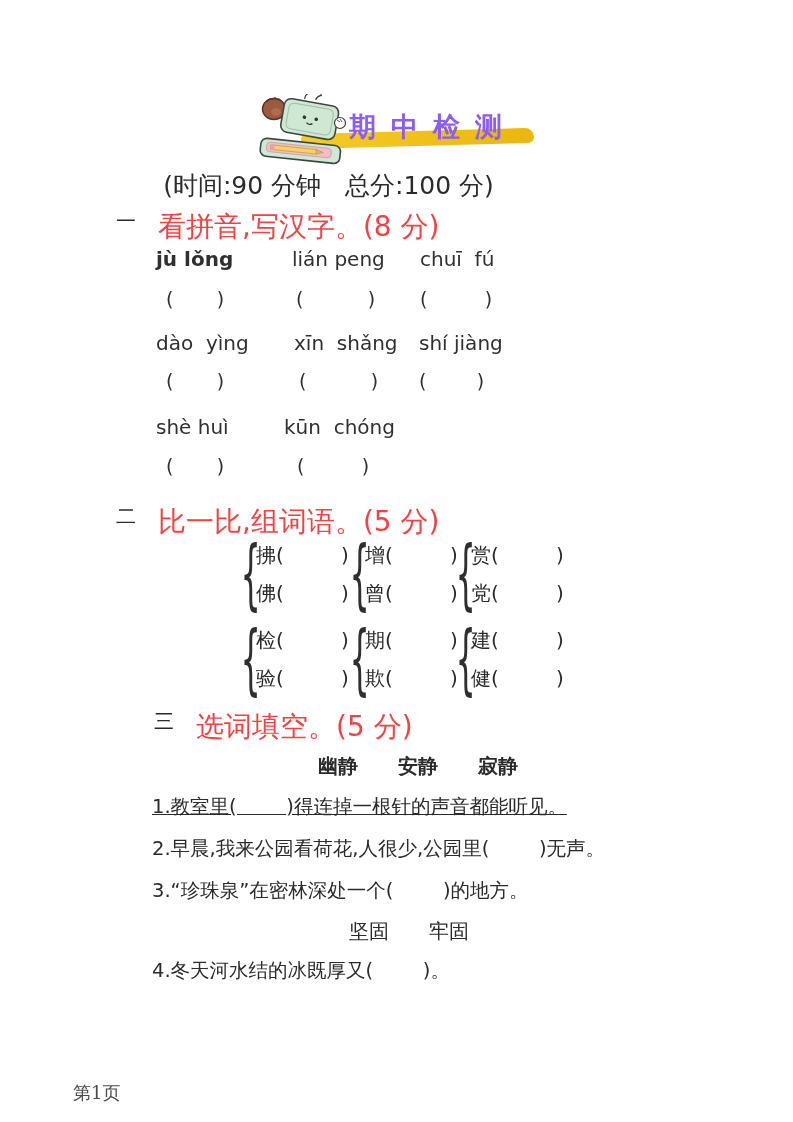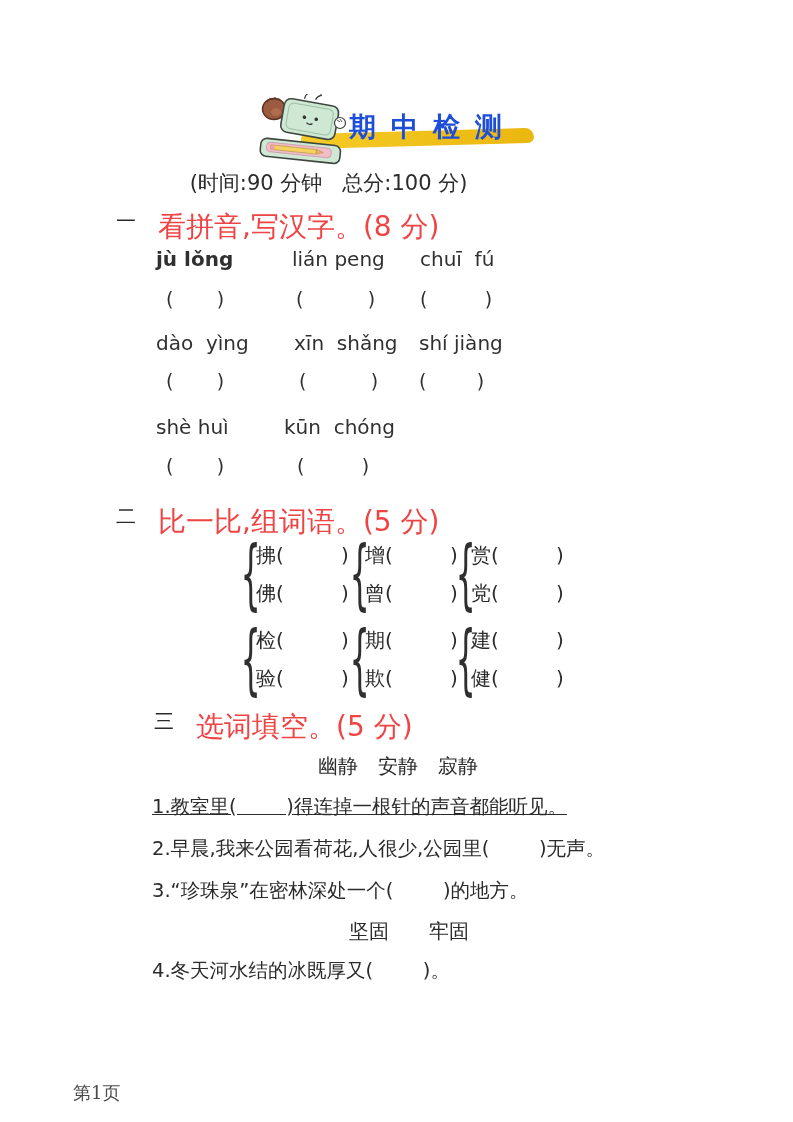--- a/index.html
+++ b/index.html
@@ -4,22 +4,22 @@
 <style>
   html,body{margin:0;padding:0;background:#ffffff;}
   body{width:793px;height:1122px;position:relative;overflow:hidden;
        font-family:"DejaVu Sans",sans-serif;color:#2d2d2d;}
   .abs{position:absolute;white-space:pre;}
   .sec-num{font-size:20px;color:#2b2b2b;}
   .sec-title{font-size:28px;color:#ef4444;}
   .pinyin{font-size:20px;color:#303030;}
   .blank{font-size:19px;color:#303030;letter-spacing:1px;}
   .item{font-size:19.5px;color:#2b2b2b;}
-  .page-title{font-size:27px;font-weight:bold;letter-spacing:15px;color:#1d4ed8;z-index:3;}
-  .meta{width:657px;left:0;text-align:center;font-size:21px;color:#2b2b2b;}
+  .page-title{font-size:27px;font-weight:bold;letter-spacing:15px;color:#8b5cf6;z-index:3;}
+  .meta{width:657px;left:0;text-align:center;font-size:25px;color:#2b2b2b;}
   .band{background:linear-gradient(100deg,#f6cb27 0%,#efc01a 55%,#eab70e 100%);
         transform:rotate(-1.6deg);border-radius:8px 14px 9px 7px;z-index:1;}
   .band-tail{background:#f2c21c;transform:rotate(-6deg);border-radius:4px;z-index:1;}
   .word-bank{display:flex;font-size:20px;color:#2b2b2b;}
   .pair-group{display:flex;align-items:center;}
   .brace{font-size:76px;line-height:72px;color:#2f2f2f;
          transform:scaleX(.42);transform-origin:center;width:22px;text-align:center;
          margin-right:0px;flex:none;}
   .pair-lines{display:flex;flex-direction:column;gap:15px;font-size:20px;
               line-height:23px;color:#2b2b2b;white-space:pre;}
@@ -130,21 +130,21 @@
   <span class="brace">{</span>
   <span class="pair-lines">
     <span>建(         )</span>
     <span>健(         )</span>
   </span>
 </div>
 
 <div class="abs sec-num" style="left:154px;top:708px;">三</div>
 <div class="abs sec-title" style="left:196px;top:708px;">选词填空。(5 分)</div>
 
-<div class="abs word-bank" style="left:318px;top:753px;gap:20px;">
+<div class="abs word-bank" style="left:318px;top:753px;gap:40px;font-weight:bold;">
   <span>幽静</span>
   <span>安静</span>
   <span>寂静</span>
 </div>
 
 <div class="abs item" style="left:152px;top:793px;text-decoration:underline;">1.教室里(        )得连掉一根针的声音都能听见。</div>
 <div class="abs item" style="left:152px;top:835px;">2.早晨,我来公园看荷花,人很少,公园里(        )无声。</div>
 <div class="abs item" style="left:152px;top:877px;">3.“珍珠泉”在密林深处一个(        )的地方。</div>
 
 <div class="abs word-bank" style="left:349px;top:918px;gap:40px;">

